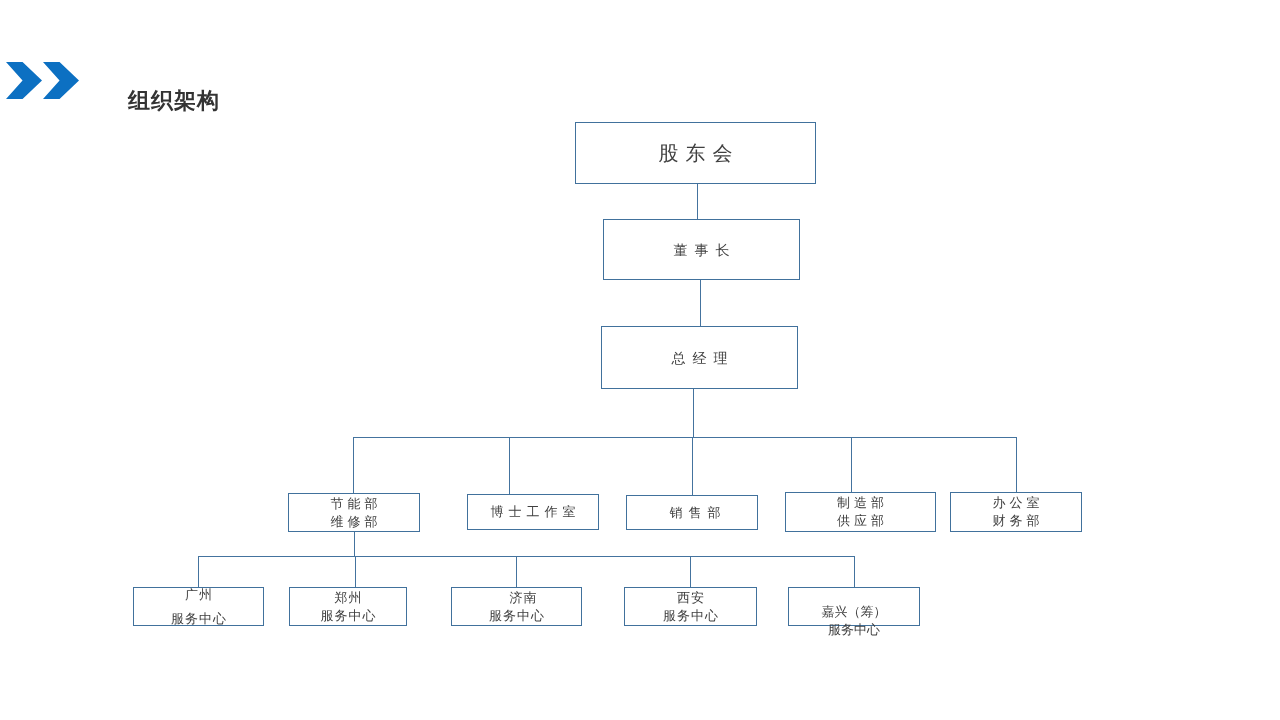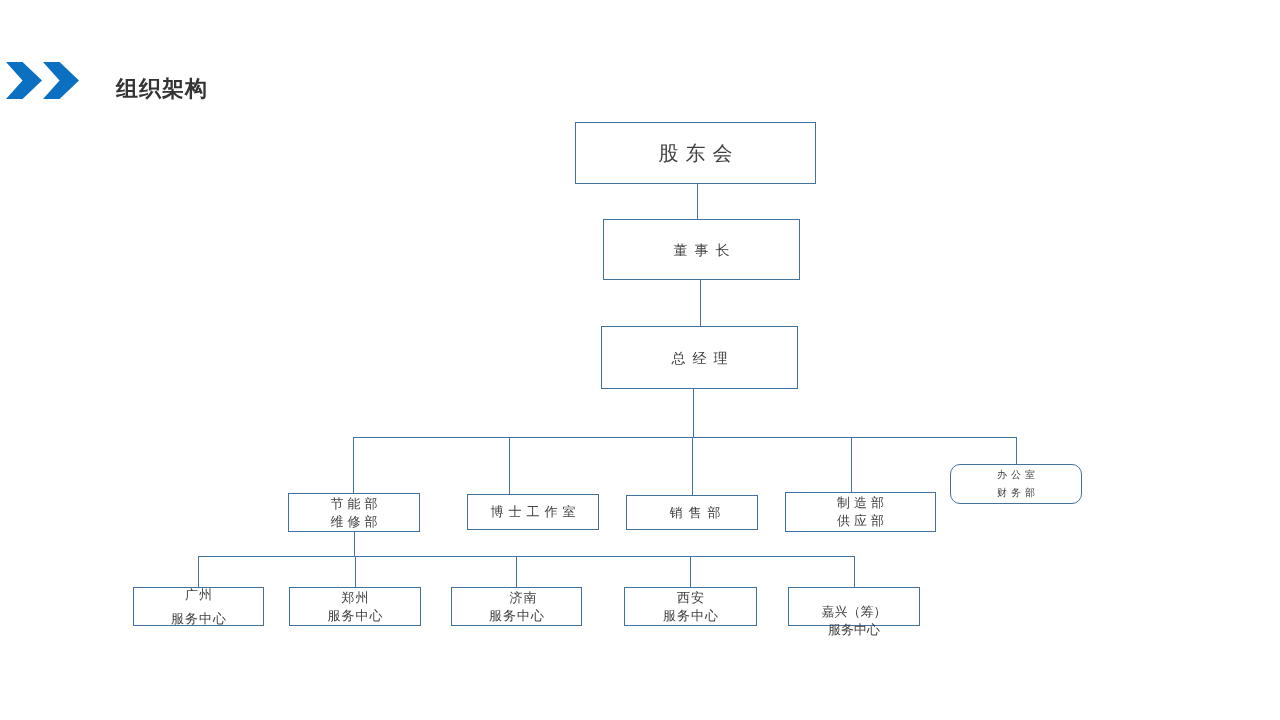--- a/index.html
+++ b/index.html
@@ -21,21 +21,21 @@
   .chev{
     position:absolute;
     width:36px;height:37px;
     background:var(--chevron-blue);
     clip-path:polygon(0 0,46% 0,100% 50%,46% 100%,0 100%,46% 50%);
   }
   .chev.c1{left:6px;top:62px;}
   .chev.c2{left:43px;top:62px;}
   .page-title{
     position:absolute;left:112px;top:70px;
-    margin:4px;
+    margin:16px;
     font-size:22px;font-weight:bold;
     letter-spacing:1px;
     color:var(--title-text);
   }
   #orgchart{position:absolute;left:0;top:0;width:1280px;height:720px;}
   .node{
     position:absolute;
     box-sizing:border-box;
     border:1.4px solid var(--box-border);
     background:#fff;
@@ -87,29 +87,29 @@
       <div class="node" style="left: 467px; top: 494px; width: 132px; height: 36px; font-size: 13px;">
         <div class="nline" style="letter-spacing: 5px; padding-left: 5px;">博士工作室</div>
       </div>
       <div class="node" style="left: 626px; top: 495px; width: 132px; height: 35px; font-size: 13px;">
         <div class="nline" style="letter-spacing: 6px; padding-left: 6px; margin-left: 6px;">销售部</div>
       </div>
       <div class="node" style="left: 785px; top: 492px; width: 151px; height: 40px; font-size: 13px;">
         <div class="nline" style="letter-spacing: 4px; padding-left: 4px;">制造部</div>
         <div class="nline" style="letter-spacing: 4px; padding-left: 4px;">供应部</div>
       </div>
-      <div class="node" style="left: 950px; top: 464px; width: 132px; height: 40px; font-size: 10px; border-radius: 10px;">
+      <div class="node" style="left: 950px; top: 492px; width: 132px; height: 40px; font-size: 13px;">
         <div class="nline" style="letter-spacing: 4px; padding-left: 4px;">办公室</div>
         <div class="nline" style="letter-spacing: 4px; padding-left: 4px;">财务部</div>
       </div>
       <div class="node" style="left: 133px; top: 587px; width: 131px; height: 39px; font-size: 13px; gap: 6px;">
         <div class="nline" style="letter-spacing: 1px; padding-left: 1px;">广州</div>
         <div class="nline" style="letter-spacing: 1px; padding-left: 1px;">服务中心</div>
       </div>
-      <div class="node" style="left: 289px; top: 587px; width: 132px; height: 39px; font-size: 13px;">
+      <div class="node" style="left: 289px; top: 587px; width: 118px; height: 39px; font-size: 13px;">
         <div class="nline" style="letter-spacing: 1px; padding-left: 1px;">郑州</div>
         <div class="nline" style="letter-spacing: 1px; padding-left: 1px;">服务中心</div>
       </div>
       <div class="node" style="left: 451px; top: 587px; width: 131px; height: 39px; font-size: 13px;">
         <div class="nline" style="letter-spacing: 1px; padding-left: 1px; margin-left: 13px;">济南</div>
         <div class="nline" style="letter-spacing: 1px; padding-left: 1px;">服务中心</div>
       </div>
       <div class="node" style="left: 624px; top: 587px; width: 133px; height: 39px; font-size: 13px;">
         <div class="nline" style="letter-spacing: 1px; padding-left: 1px;">西安</div>
         <div class="nline" style="letter-spacing: 1px; padding-left: 1px;">服务中心</div>

